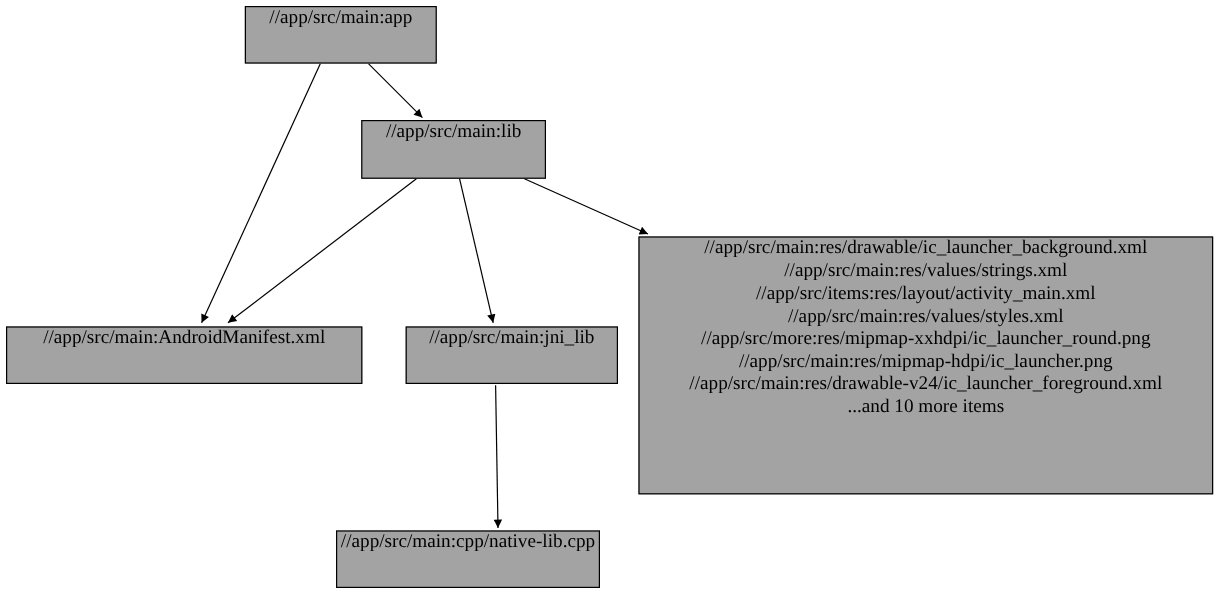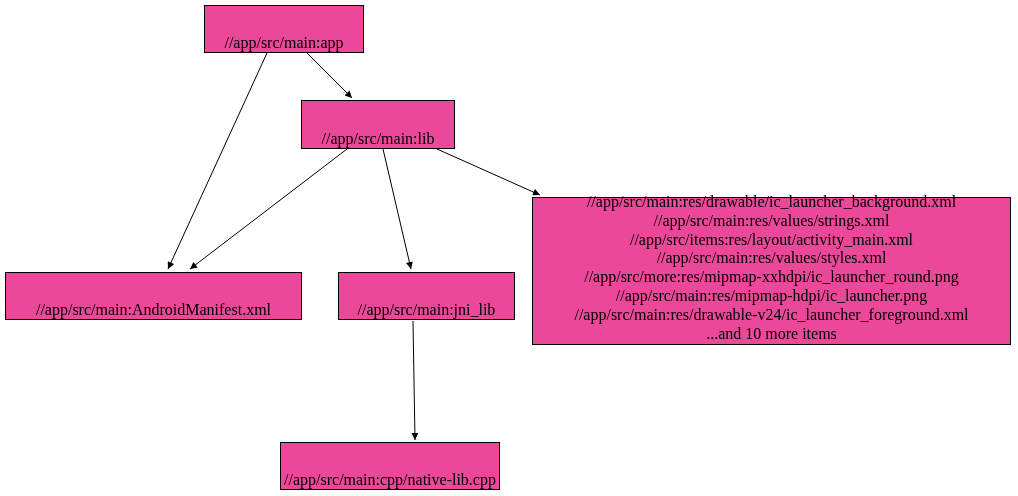--- a/index.html
+++ b/index.html
@@ -19,35 +19,35 @@
     position: absolute;
     left: 0;
     top: 0;
     width: 1018px;
     height: 496px;
   }
   .node {
     position: absolute;
     box-sizing: border-box;
     border: 1px solid #000000;
-    background: #ec4899;
+    background: #a3a3a3;
     display: flex;
     flex-direction: column;
     align-items: center;
-    justify-content: flex-end;
+    justify-content: flex-start;
     text-align: center;
     font-size: 16px;
     line-height: 18px;
     white-space: nowrap;
   }
   #node-app     { left: 204px; top: 5px;   width: 160px; height: 48px; }
   #node-lib     { left: 301px; top: 100px; width: 154px; height: 49px; }
   #node-manifest{ left: 5px;   top: 272px; width: 297px; height: 48px; }
   #node-jni     { left: 325px; top: 272px; width: 177px; height: 48px; margin-left: 13px; }
-  #node-res     { left: 532px; top: 197px; width: 479px; height: 148px; line-height: 18.9px; }
+  #node-res     { left: 532px; top: 197px; width: 479px; height: 215px; line-height: 18.9px; }
   #node-native  { left: 280px; top: 442px; width: 220px; height: 48px; }
   .res-line { display: block; }
 </style>
 </head>
 <body>
 
 <div id="canvas">
 
   <svg id="edge-layer" viewBox="0 0 1018 496" xmlns="http://www.w3.org/2000/svg">
     <defs>

